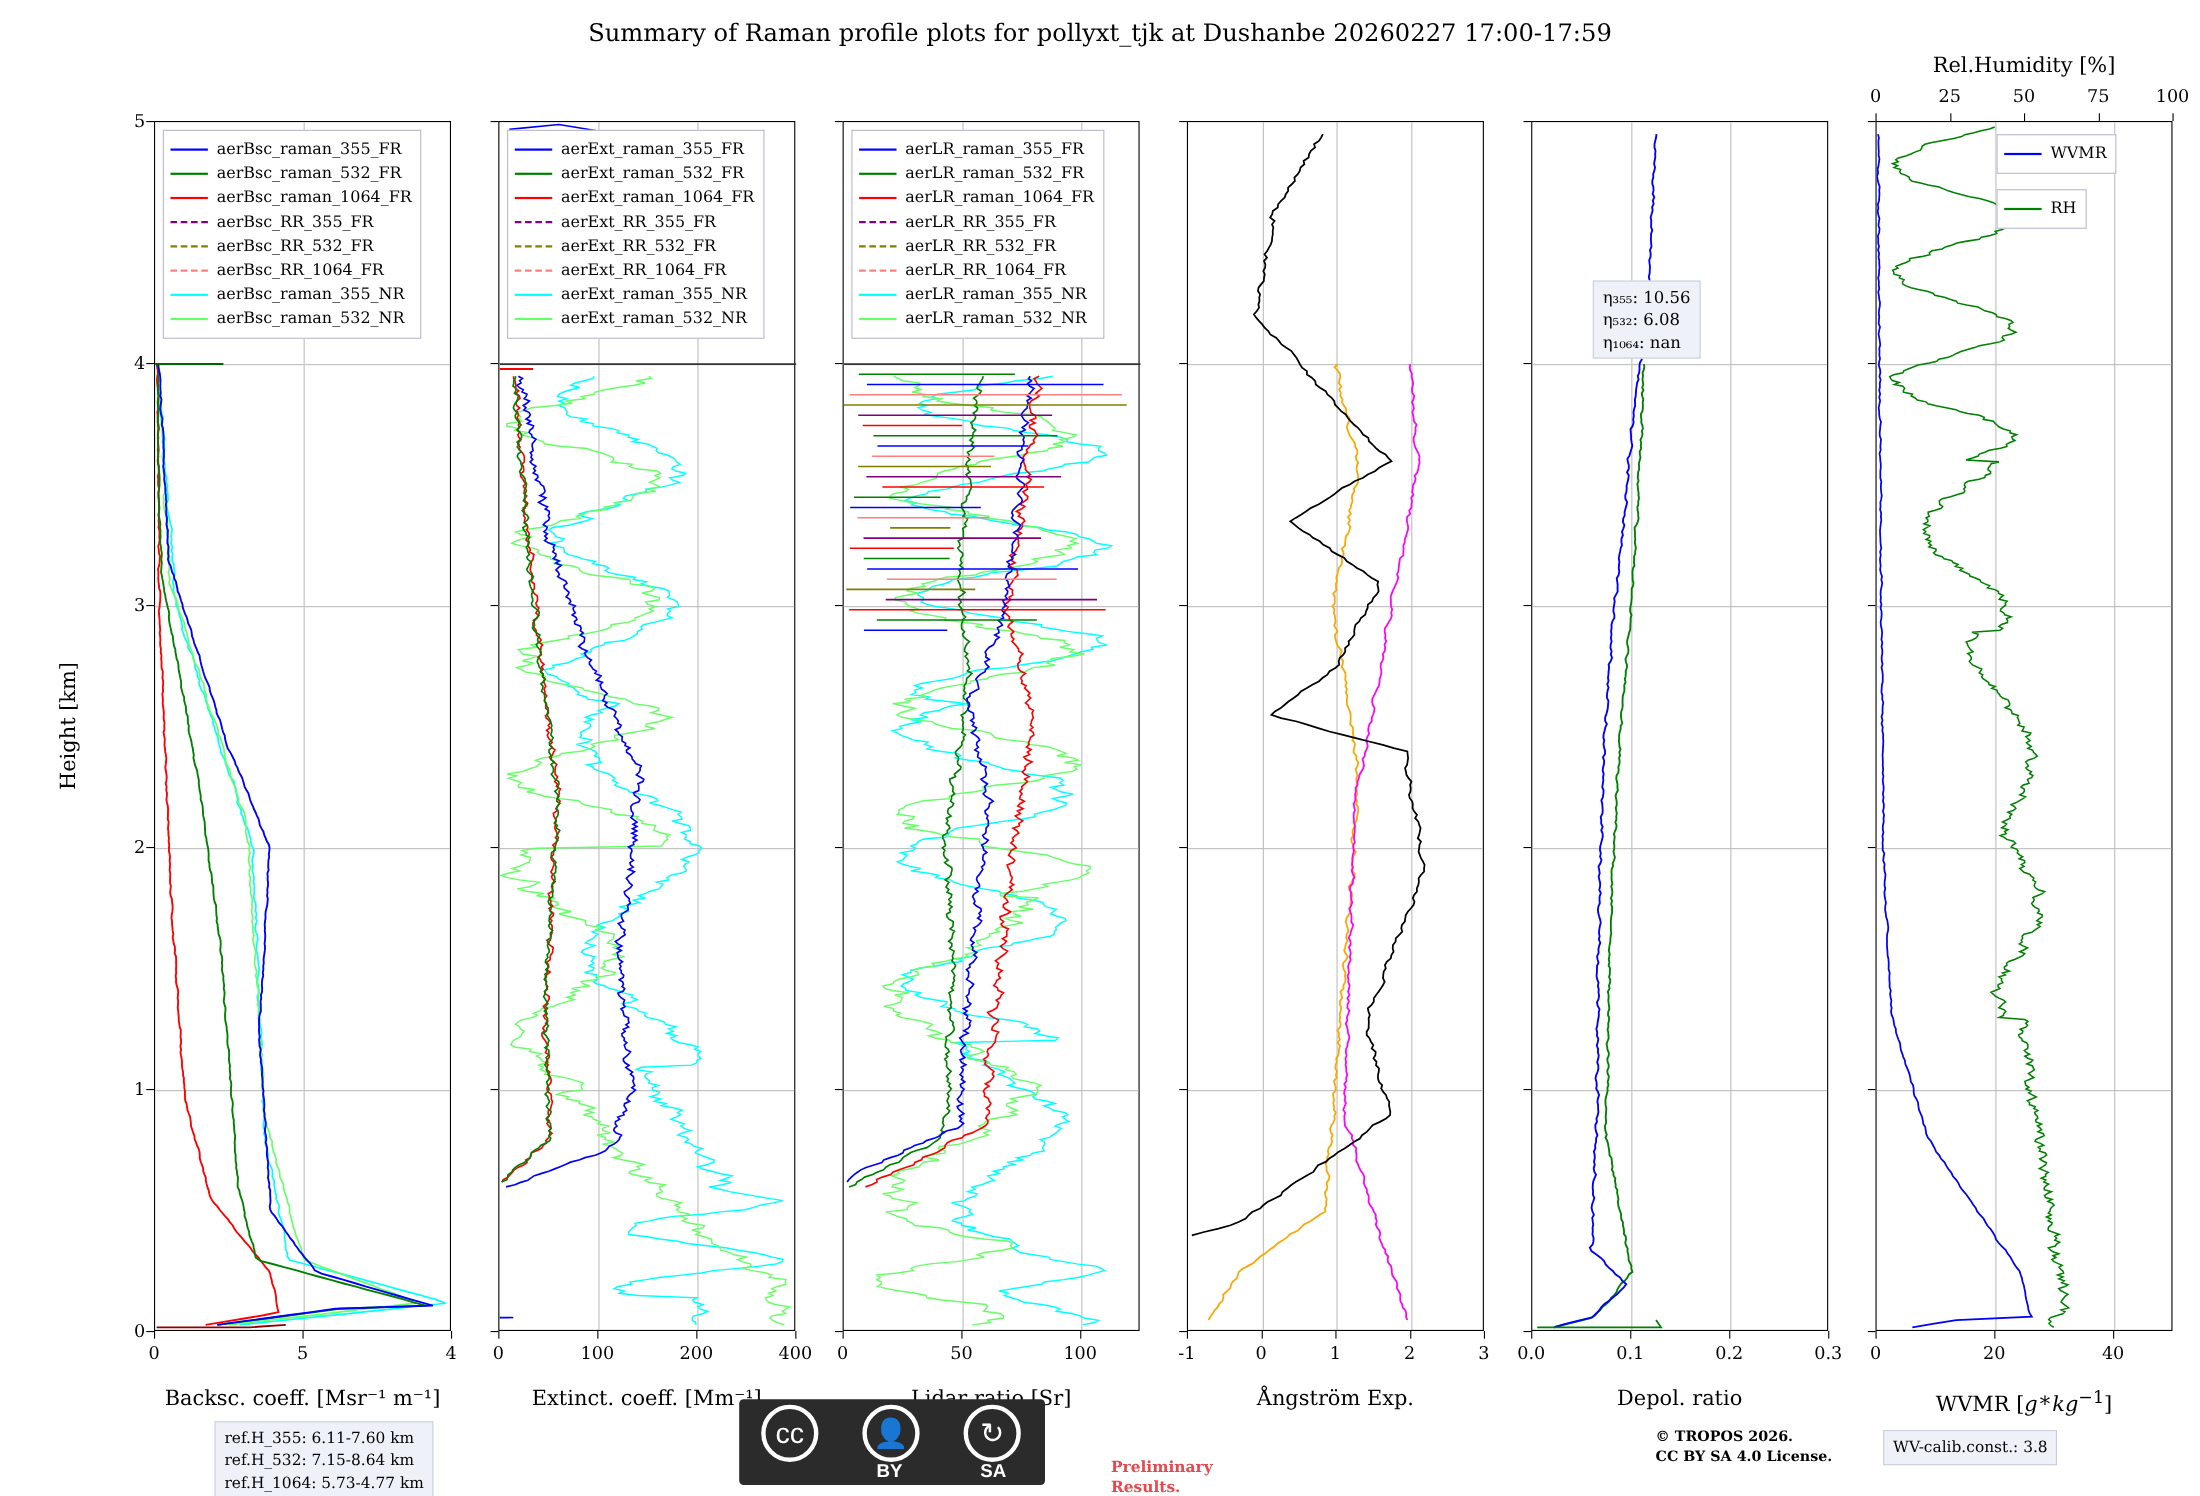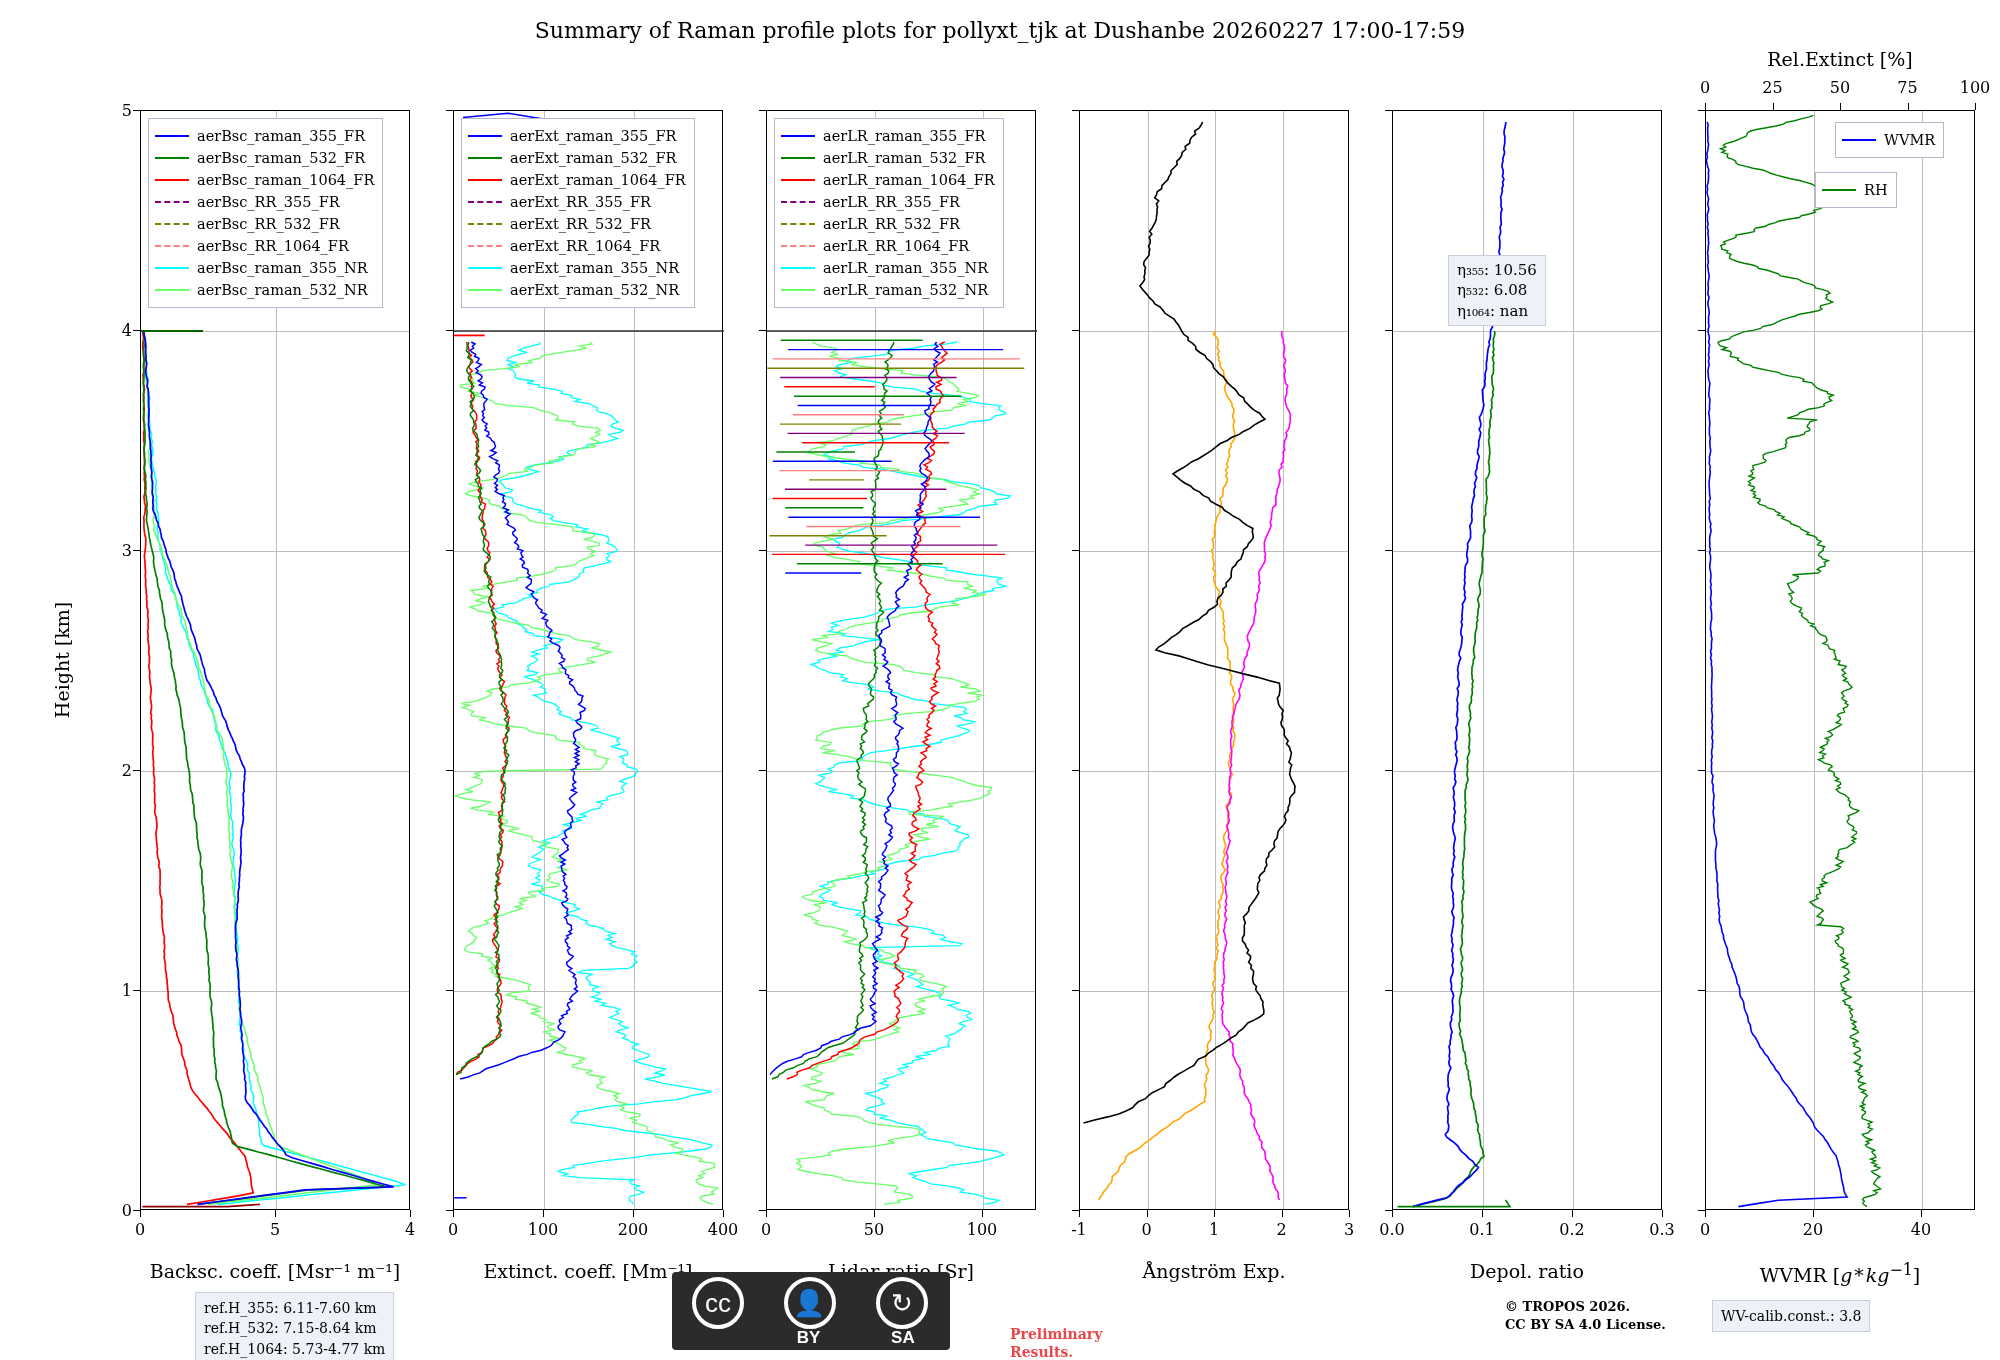--- a/index.html
+++ b/index.html
@@ -335,35 +335,35 @@
     <div class="xtick" style="left: 270px;">0.3</div>
     <div class="ytickmark" style="top: 1100px;"></div>
     <div class="ytickmark" style="top: 880px;"></div>
     <div class="ytickmark" style="top: 660px;"></div>
     <div class="ytickmark" style="top: 440px;"></div>
     <div class="ytickmark" style="top: 220px;"></div>
     <div class="ytickmark" style="top: 0px;"></div>
   </div>
 
 <div class="panel" id="p6" style="left:1705px;">
-  <div class="toptitle">Rel.Extinct [%]</div>
+  <div class="toptitle">Rel.Humidity [%]</div>
   <div class="plotbox">
       <div class="grid-v" style="left: 108px;"></div>
       <div class="grid-v" style="left: 216px;"></div>
       <div class="grid-h" style="top: 880px;"></div>
       <div class="grid-h" style="top: 660px;"></div>
       <div class="grid-h" style="top: 440px;"></div>
       <div class="grid-h" style="top: 220px;"></div>
       <svg width="270" height="1100" style="clip-path: inset(0px);">
         <polyline points="32.5,1095.6 52.4,1092.4 72.4,1089.2 141.1,1086.0 139.1,1082.8 138.0,1079.7 137.6,1076.5 136.8,1073.3 136.0,1070.1 135.4,1066.9 135.1,1063.7 134.4,1060.5 133.8,1057.3 132.6,1054.1 132.1,1050.9 131.0,1047.8 130.0,1044.6 127.4,1041.4 125.1,1038.2 123.4,1035.0 121.6,1031.8 119.1,1028.6 117.4,1025.4 114.1,1022.2 111.0,1019.0 108.6,1015.9 107.6,1012.7 105.8,1009.5 103.6,1006.3 100.7,1003.1 98.9,999.9 97.2,996.7 94.1,993.5 91.4,990.3 90.1,987.1 87.7,984.0 85.7,980.8 83.5,977.6 81.2,974.4 78.3,971.2 75.9,968.0 74.5,964.8 72.4,961.6 69.4,958.4 68.0,955.2 65.4,952.0 63.4,948.9 61.8,945.7 58.6,942.5 57.0,939.3 54.1,936.1 52.8,932.9 51.1,929.7 49.4,926.5 46.7,923.3 45.2,920.1 44.7,917.0 44.3,913.8 42.4,910.6 42.0,907.4 41.3,904.2 39.8,901.0 38.5,897.8 38.0,894.6 37.7,891.4 36.3,888.3 34.3,885.1 33.7,881.9 33.7,878.7 33.1,875.5 31.1,872.3 30.7,869.1 30.0,865.9 28.9,862.7 27.6,859.5 26.1,856.3 25.8,853.2 24.3,850.0 23.3,846.8 22.1,843.6 21.6,840.4 21.3,837.2 19.8,834.0 18.7,830.8 17.6,827.6 17.5,824.4 16.1,821.3 15.6,818.1 15.1,814.9 13.7,811.7 13.1,808.5 13.7,805.3 12.9,802.1 13.5,798.9 12.7,795.7 12.3,792.5 12.9,789.4 11.8,786.2 11.9,783.0 11.6,779.8 11.6,776.6 11.9,773.4 10.9,770.2 11.0,767.0 11.0,763.8 10.7,760.6 10.0,757.5 9.9,754.3 9.6,751.1 9.4,747.9 9.5,744.7 9.4,741.5 9.6,738.3 10.4,735.1 10.6,731.9 10.2,728.8 9.7,725.6 8.6,722.4 8.3,719.2 7.7,716.0 7.9,712.8 8.5,709.6 7.8,706.4 7.3,703.2 7.1,700.0 7.9,696.8 7.2,693.7 7.3,690.5 7.8,687.3 8.1,684.1 7.2,680.9 6.9,677.7 7.3,674.5 6.0,671.3 6.4,668.1 7.0,664.9 5.5,661.8 5.6,658.6 5.4,655.4 5.8,652.2 5.3,649.0 6.2,645.8 5.6,642.6 5.7,639.4 6.5,636.2 6.3,633.0 6.8,629.9 5.8,626.7 6.5,623.5 6.6,620.3 5.8,617.1 6.3,613.9 5.7,610.7 6.3,607.5 6.4,604.3 5.9,601.1 5.6,598.0 6.2,594.8 5.5,591.6 6.0,588.4 5.6,585.2 5.7,582.0 5.6,578.8 5.4,575.6 5.7,572.4 5.8,569.3 6.0,566.1 6.1,562.9 5.9,559.7 6.0,556.5 5.2,553.3 5.6,550.1 4.5,546.9 5.4,543.7 4.5,540.5 5.5,537.3 5.4,534.2 5.5,531.0 6.1,527.8 5.1,524.6 5.3,521.4 4.4,518.2 4.6,515.0 4.8,511.8 5.6,508.6 5.6,505.5 5.6,502.3 5.2,499.1 4.5,495.9 5.4,492.7 4.7,489.5 4.6,486.3 5.2,483.1 5.2,479.9 4.5,476.7 5.2,473.5 4.4,470.4 4.8,467.2 5.0,464.0 4.6,460.8 3.9,457.6 3.7,454.4 4.3,451.2 4.6,448.0 4.5,444.8 3.6,441.6 4.4,438.5 3.6,435.3 3.9,432.1 3.6,428.9 3.8,425.7 4.5,422.5 5.1,419.3 4.3,416.1 4.9,412.9 3.8,409.7 3.2,406.6 3.7,403.4 3.3,400.2 3.1,397.0 3.8,393.8 3.2,390.6 4.3,387.4 3.7,384.2 3.5,381.0 3.4,377.8 3.2,374.7 3.1,371.5 3.4,368.3 3.8,365.1 4.3,361.9 3.9,358.7 4.2,355.5 3.2,352.3 3.6,349.1 3.4,345.9 4.2,342.8 4.7,339.6 4.2,336.4 3.9,333.2 3.9,330.0 4.3,326.8 3.4,323.6 3.4,320.4 3.4,317.2 3.8,314.0 3.8,310.9 3.4,307.7 3.2,304.5 2.7,301.3 3.7,298.1 3.4,294.9 3.7,291.7 4.0,288.5 2.9,285.3 2.8,282.1 3.2,279.0 3.4,275.8 4.0,272.6 2.9,269.4 2.4,266.2 2.3,263.0 1.9,259.8 2.5,256.6 3.2,253.4 2.4,250.2 3.2,247.1 2.4,243.9 3.0,240.7 2.9,237.5 3.6,234.3 2.6,231.1 3.4,227.9 3.1,224.7 2.1,221.5 2.2,218.3 3.1,215.2 2.5,212.0 2.6,208.8 2.5,205.6 3.3,202.4 2.9,199.2 2.4,196.0 1.8,192.8 2.3,189.6 3.1,186.4 1.9,183.3 2.1,180.1 2.4,176.9 2.0,173.7 2.3,170.5 2.9,167.3 3.1,164.1 2.4,160.9 2.1,157.7 1.5,154.5 2.4,151.4 2.0,148.2 2.1,145.0 1.4,141.8 2.2,138.6 2.2,135.4 2.7,132.2 2.4,129.0 2.4,125.8 1.8,122.7 2.3,119.5 1.3,116.3 2.2,113.1 1.4,109.9 1.5,106.7 1.2,103.5 2.3,100.3 2.7,97.1 1.7,93.9 2.1,90.7 2.6,87.6 1.6,84.4 1.0,81.2 1.6,78.0 1.1,74.8 2.2,71.6 2.4,68.4 2.6,65.2 2.4,62.0 2.8,58.8 1.7,55.7 1.0,52.5 0.4,49.3 1.4,46.1 0.9,42.9 1.7,39.7 2.1,36.5 2.6,33.3 1.8,30.1 2.0,27.0 1.8,23.8 1.7,20.6 1.6,17.4 2.1,14.2 1.2,11.0" fill="none" stroke="#0000ff" stroke-width="1.6"></polyline>
         <polyline points="161.0,1095.6 158.1,1093.8 156.7,1092.1 158.5,1090.3 156.5,1088.6 157.9,1086.8 164.0,1085.0 169.3,1083.3 171.2,1081.5 167.8,1079.8 174.6,1078.0 172.2,1076.2 170.0,1074.5 167.7,1072.7 168.6,1071.0 170.0,1069.2 171.3,1067.4 173.9,1065.7 170.5,1063.9 167.3,1062.2 165.6,1060.4 171.3,1058.6 173.9,1056.9 168.3,1055.1 170.6,1053.4 165.7,1051.6 169.4,1049.8 164.5,1048.1 170.0,1046.3 169.4,1044.6 167.3,1042.8 165.8,1041.0 168.7,1039.3 164.6,1037.5 160.9,1035.8 159.4,1034.0 163.0,1032.2 160.4,1030.5 165.6,1028.7 160.4,1027.0 158.0,1025.2 156.2,1023.4 162.5,1021.7 163.6,1019.9 166.4,1018.2 162.0,1016.4 163.7,1014.6 162.0,1012.9 166.0,1011.1 161.2,1009.4 156.2,1007.6 155.9,1005.8 156.8,1004.1 159.1,1002.3 159.5,1000.6 156.0,998.8 158.2,997.0 154.4,995.3 158.8,993.5 156.1,991.8 157.7,990.0 157.9,988.2 159.1,986.5 161.4,984.7 159.8,983.0 155.7,981.2 159.5,979.4 153.7,977.7 152.6,975.9 155.0,974.2 158.9,972.4 152.4,970.6 152.3,968.9 153.8,967.1 156.4,965.4 152.0,963.6 153.9,961.8 149.7,960.1 153.8,958.3 153.5,956.6 156.1,954.8 151.8,953.0 147.9,951.3 151.0,949.5 153.7,947.8 154.4,946.0 150.7,944.2 148.3,942.5 152.2,940.7 154.6,939.0 153.4,937.2 147.9,935.4 149.0,933.7 146.9,931.9 151.9,930.2 148.9,928.4 144.1,926.6 144.7,924.9 148.8,923.1 152.3,921.4 151.5,919.6 146.7,917.8 150.0,916.1 148.5,914.3 146.2,912.6 149.9,910.8 145.0,909.0 144.5,907.3 146.6,905.5 146.0,903.8 144.3,902.0 143.7,900.2 146.6,898.5 143.0,896.7 144.2,895.0 138.9,893.2 139.1,891.4 137.0,889.7 141.4,887.9 145.2,886.2 141.5,884.4 138.3,882.6 140.4,880.9 135.9,879.1 138.4,877.4 135.6,875.6 135.2,873.8 134.8,872.1 138.8,870.3 143.0,868.6 140.5,866.8 138.1,865.0 140.9,863.3 143.4,861.5 142.4,859.8 141.8,858.0 136.7,856.2 140.3,854.5 142.0,852.7 137.5,851.0 134.8,849.2 139.1,847.4 136.0,845.7 134.3,843.9 137.3,842.2 137.5,840.4 137.5,838.6 136.2,836.9 132.3,835.1 132.1,833.4 129.7,831.6 129.1,829.8 132.5,828.1 133.0,826.3 130.5,824.6 135.7,822.8 137.2,821.0 135.6,819.3 137.6,817.5 134.8,815.8 111.4,814.0 115.3,812.2 115.6,810.5 117.4,808.7 116.1,807.0 111.1,805.2 113.0,803.4 114.7,801.7 117.3,799.9 115.5,798.2 111.2,796.4 108.0,794.6 106.2,792.9 104.0,791.1 107.9,789.4 112.1,787.6 110.3,785.8 110.6,784.1 114.7,782.3 113.5,780.6 113.7,778.8 111.3,777.0 117.0,775.3 114.4,773.5 120.7,771.8 116.4,770.0 116.1,768.2 118.5,766.5 118.1,764.7 120.2,763.0 125.3,761.2 129.4,759.4 132.9,757.7 134.6,755.9 130.1,754.2 134.1,752.4 137.2,750.6 133.0,748.9 129.8,747.1 132.3,745.4 131.5,743.6 132.8,741.8 132.3,740.1 134.0,738.3 141.2,736.6 143.4,734.8 146.1,733.0 148.7,731.3 146.2,729.5 149.7,727.8 145.7,726.0 148.0,724.2 150.5,722.5 150.5,720.7 146.3,719.0 147.8,717.2 147.3,715.4 143.9,713.7 141.9,711.9 141.0,710.2 142.7,708.4 143.2,706.6 142.1,704.9 146.5,703.1 150.5,701.4 152.7,699.6 147.0,697.8 144.4,696.1 143.3,694.3 143.6,692.6 144.6,690.8 142.1,689.0 143.0,687.3 140.6,685.5 139.1,683.8 134.0,682.0 132.1,680.2 130.2,678.5 134.0,676.7 131.6,675.0 134.7,673.2 134.4,671.4 129.6,669.7 132.8,667.9 129.9,666.2 127.9,664.4 128.6,662.6 127.1,660.9 122.4,659.1 123.5,657.4 126.3,655.6 124.4,653.8 118.4,652.1 115.9,650.3 112.4,648.6 117.8,646.8 116.4,645.0 119.4,643.3 113.8,641.5 116.6,639.8 118.2,638.0 114.5,636.2 118.2,634.5 121.5,632.7 121.0,631.0 122.9,629.2 119.4,627.4 124.5,625.7 126.6,623.9 125.3,622.2 122.3,620.4 127.0,618.6 129.9,616.9 133.1,615.1 135.3,613.4 130.2,611.6 133.3,609.8 134.4,608.1 134.1,606.3 131.3,604.6 132.9,602.8 138.6,601.0 137.8,599.3 137.2,597.5 141.1,595.8 142.1,594.0 139.1,592.2 140.7,590.5 137.1,588.7 135.7,587.0 138.1,585.2 136.8,583.4 135.6,581.7 138.1,579.9 143.4,578.2 146.0,576.4 144.5,574.6 142.6,572.9 142.0,571.1 137.5,569.4 140.6,567.6 137.9,565.8 136.3,564.1 139.5,562.3 137.7,560.6 135.7,558.8 139.2,557.0 140.2,555.3 132.2,553.5 133.3,551.8 134.0,550.0 128.4,548.2 130.2,546.5 129.3,544.7 129.0,543.0 128.0,541.2 128.8,539.4 123.2,537.7 122.8,535.9 121.9,534.2 116.9,532.4 120.5,530.6 121.1,528.9 120.4,527.1 119.7,525.4 114.7,523.6 112.4,521.8 111.6,520.1 109.8,518.3 109.6,516.6 104.7,514.8 107.7,513.0 102.2,511.3 101.9,509.5 99.4,507.8 96.8,506.0 95.4,504.2 96.5,502.5 93.3,500.7 94.6,499.0 95.6,497.2 91.3,495.4 87.6,493.7 85.7,491.9 84.3,490.2 85.9,488.4 86.1,486.6 85.0,484.9 82.8,483.1 87.6,481.4 85.4,479.6 84.1,477.8 83.1,476.1 82.5,474.3 81.5,472.6 86.9,470.8 90.4,469.0 91.8,467.3 92.3,465.5 86.6,463.8 112.1,462.0 114.6,460.2 111.2,458.5 113.5,456.7 119.0,455.0 119.1,453.2 118.1,451.4 122.3,449.7 116.5,447.9 115.5,446.2 112.5,444.4 113.0,442.6 114.9,440.9 117.4,439.1 116.9,437.4 118.6,435.6 111.5,433.8 113.0,432.1 115.2,430.3 110.9,428.6 110.7,426.8 107.6,425.0 100.8,423.3 102.8,421.5 98.6,419.8 94.8,418.0 93.9,416.2 89.8,414.5 84.8,412.7 84.4,411.0 80.1,409.2 75.8,407.4 78.1,405.7 71.6,403.9 74.0,402.2 69.5,400.4 68.3,398.6 61.4,396.9 59.7,395.1 53.7,393.4 51.8,391.6 54.0,389.8 54.0,388.1 47.6,386.3 49.7,384.6 47.3,382.8 49.3,381.0 45.0,379.3 48.1,377.5 48.2,375.8 42.9,374.0 44.6,372.2 42.5,370.5 45.6,368.7 48.4,367.0 43.0,365.2 46.5,363.4 46.7,361.7 44.9,359.9 47.9,358.2 46.9,356.4 46.9,354.6 53.3,352.9 58.7,351.1 60.1,349.4 57.4,347.6 57.2,345.8 57.1,344.1 59.7,342.3 67.3,340.6 72.8,338.8 79.1,337.0 80.2,335.3 79.3,333.5 80.8,331.8 79.8,330.0 80.4,328.2 83.2,326.5 93.2,324.7 98.5,323.0 98.8,321.2 103.6,319.4 103.6,317.7 101.2,315.9 101.7,314.2 103.2,312.4 104.1,310.6 111.3,308.9 81.2,307.1 87.1,305.4 92.3,303.6 93.4,301.8 98.4,300.1 102.3,298.3 112.7,296.6 118.5,294.8 117.9,293.0 121.2,291.3 125.7,289.5 123.4,287.8 123.0,286.0 127.2,284.2 121.3,282.5 121.4,280.7 115.2,279.0 111.4,277.2 109.4,275.4 107.5,273.7 106.2,271.9 97.0,270.2 97.9,268.4 93.5,266.6 82.8,264.9 75.5,263.1 72.2,261.4 63.2,259.6 54.1,257.8 46.6,256.1 44.8,254.3 37.0,252.6 35.0,250.8 31.5,249.0 32.6,247.3 24.4,245.5 24.4,243.8 25.5,242.0 23.9,240.2 16.1,238.5 20.4,236.7 14.3,235.0 12.8,233.2 12.0,231.4 15.5,229.7 23.9,227.9 24.7,226.2 28.6,224.4 33.3,222.6 37.7,220.9 48.0,219.1 54.8,217.4 56.5,215.6 65.2,213.8 69.3,212.1 72.6,210.3 76.6,208.6 82.7,206.8 88.9,205.0 93.4,203.3 103.5,201.5 111.9,199.8 116.0,198.0 114.1,196.2 114.8,194.5 122.8,192.7 126.7,191.0 122.4,189.2 119.7,187.4 121.0,185.7 120.3,183.9 123.9,182.2 122.1,180.4 116.8,178.6 109.3,176.9 108.8,175.1 105.5,173.4 98.4,171.6 95.2,169.8 92.2,168.1 81.8,166.3 73.8,164.6 72.5,162.8 66.6,161.0 61.6,159.3 52.9,157.5 51.5,155.8 46.8,154.0 38.0,152.2 31.3,150.5 26.2,148.7 23.6,147.0 23.6,145.2 25.0,143.4 20.7,141.7 21.8,139.9 15.8,138.2 15.6,136.4 14.7,134.6 19.3,132.9 17.6,131.1 21.7,129.4 26.8,127.6 30.2,125.8 29.9,124.1 40.5,122.3 48.5,120.6 47.9,118.8 50.2,117.0 59.6,115.3 62.6,113.5 68.7,111.8 73.1,110.0 82.3,108.2 93.3,106.5 95.3,104.7 103.4,103.0 109.3,101.2 107.8,99.4 114.3,97.7 117.1,95.9 119.5,94.2 120.5,92.4 125.5,90.6 124.5,88.9 120.0,87.1 118.0,85.4 122.0,83.6 122.3,81.8 123.1,80.1 121.9,78.3 115.9,76.6 108.8,74.8 105.6,73.0 100.0,71.3 93.6,69.5 84.6,67.8 77.5,66.0 70.7,64.2 65.1,62.5 60.9,60.7 56.8,59.0 46.9,57.2 39.9,55.4 32.3,53.7 29.9,51.9 29.7,50.2 26.8,48.4 21.8,46.6 21.1,44.9 21.9,43.1 15.9,41.4 19.2,39.6 14.6,37.8 19.7,36.1 17.4,34.3 19.8,32.6 26.4,30.8 31.3,29.0 34.8,27.3 39.8,25.5 41.0,23.8 41.3,22.0 44.0,20.2 50.3,18.5 60.4,16.7 70.0,15.0 77.3,13.2 80.1,11.4 88.5,9.7 95.0,7.9 102.6,6.2 107.4,4.4" fill="none" stroke="#008000" stroke-width="1.4"></polyline>
       </svg>
     </div>
   <div class="xlabel">WVMR [<i>g</i> * <i>kg</i><sup>−1</sup>]</div>
-  <div class="legend" style="left:110px;top:12px;margin-left:20px;">
+  <div class="legend" style="left:110px;top:12px;">
     <div class="lrow">
         <span class="lline" style="border-color:#0000ff"></span>
         <span>WVMR</span>
       </div>
   </div>
   <div class="legend" style="left:110px;top:62px;">
     <div class="lrow">
         <span class="lline" style="border-color:#008000"></span>
         <span>RH</span>
       </div>

